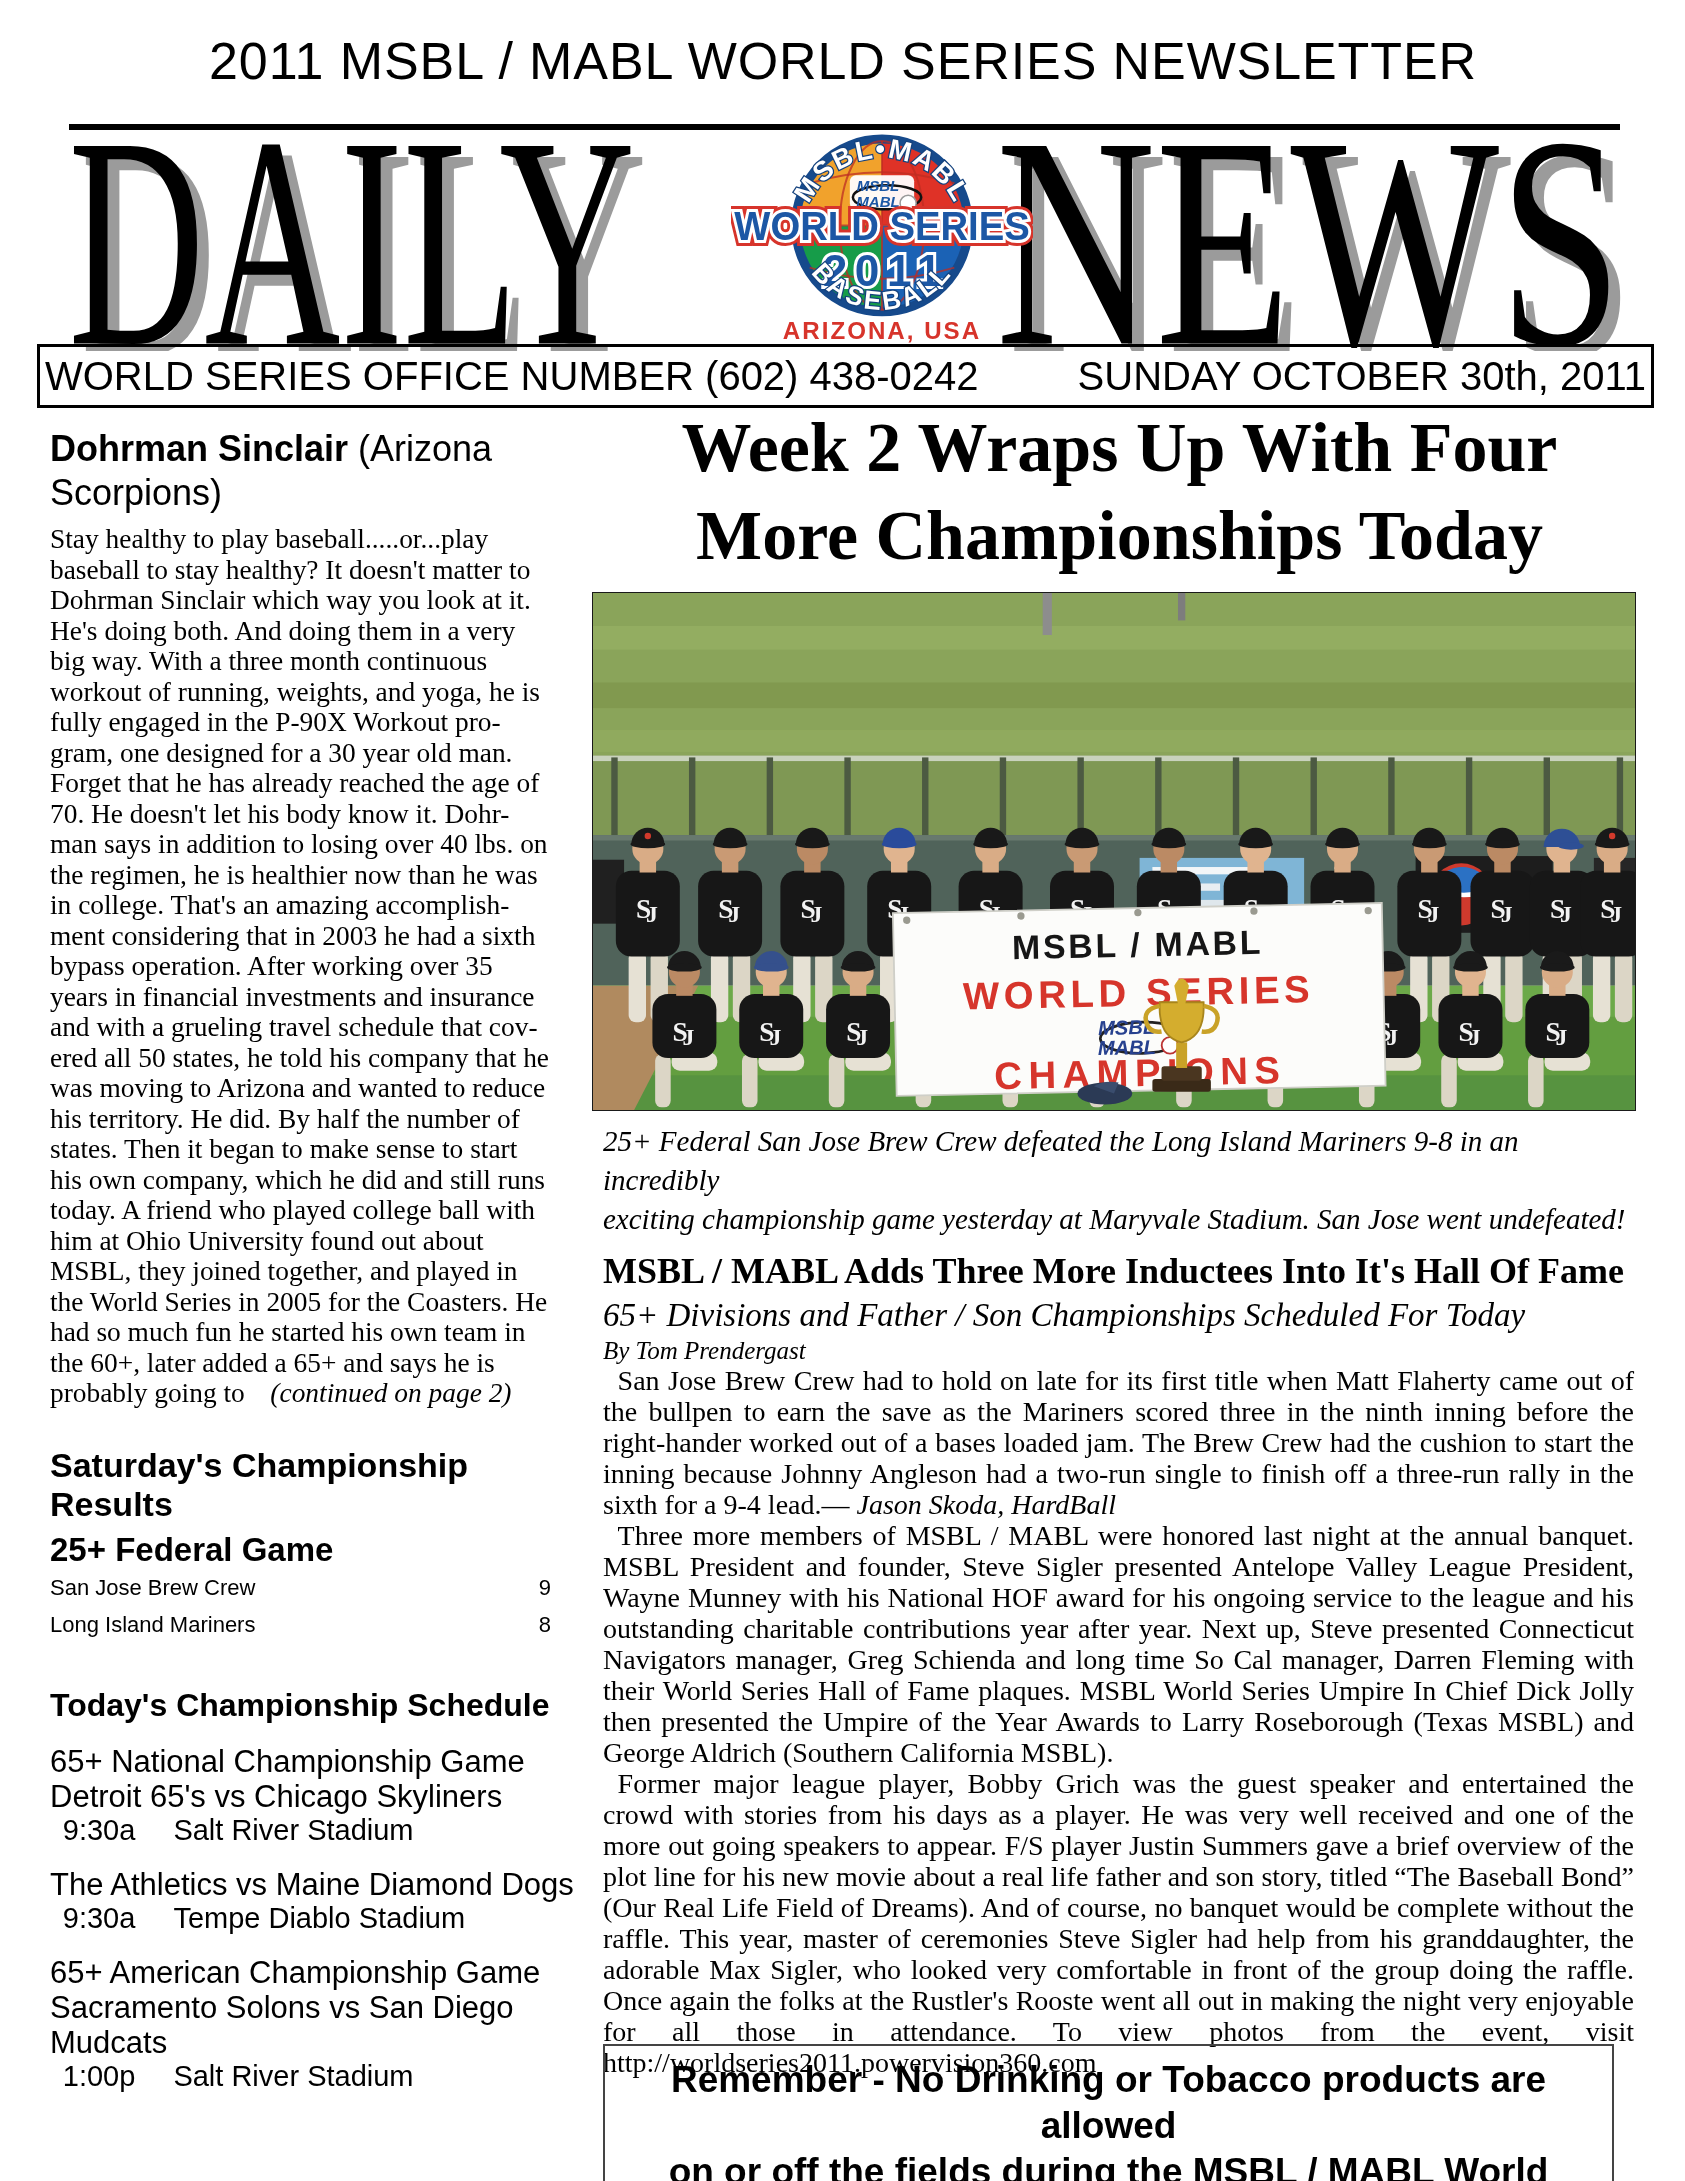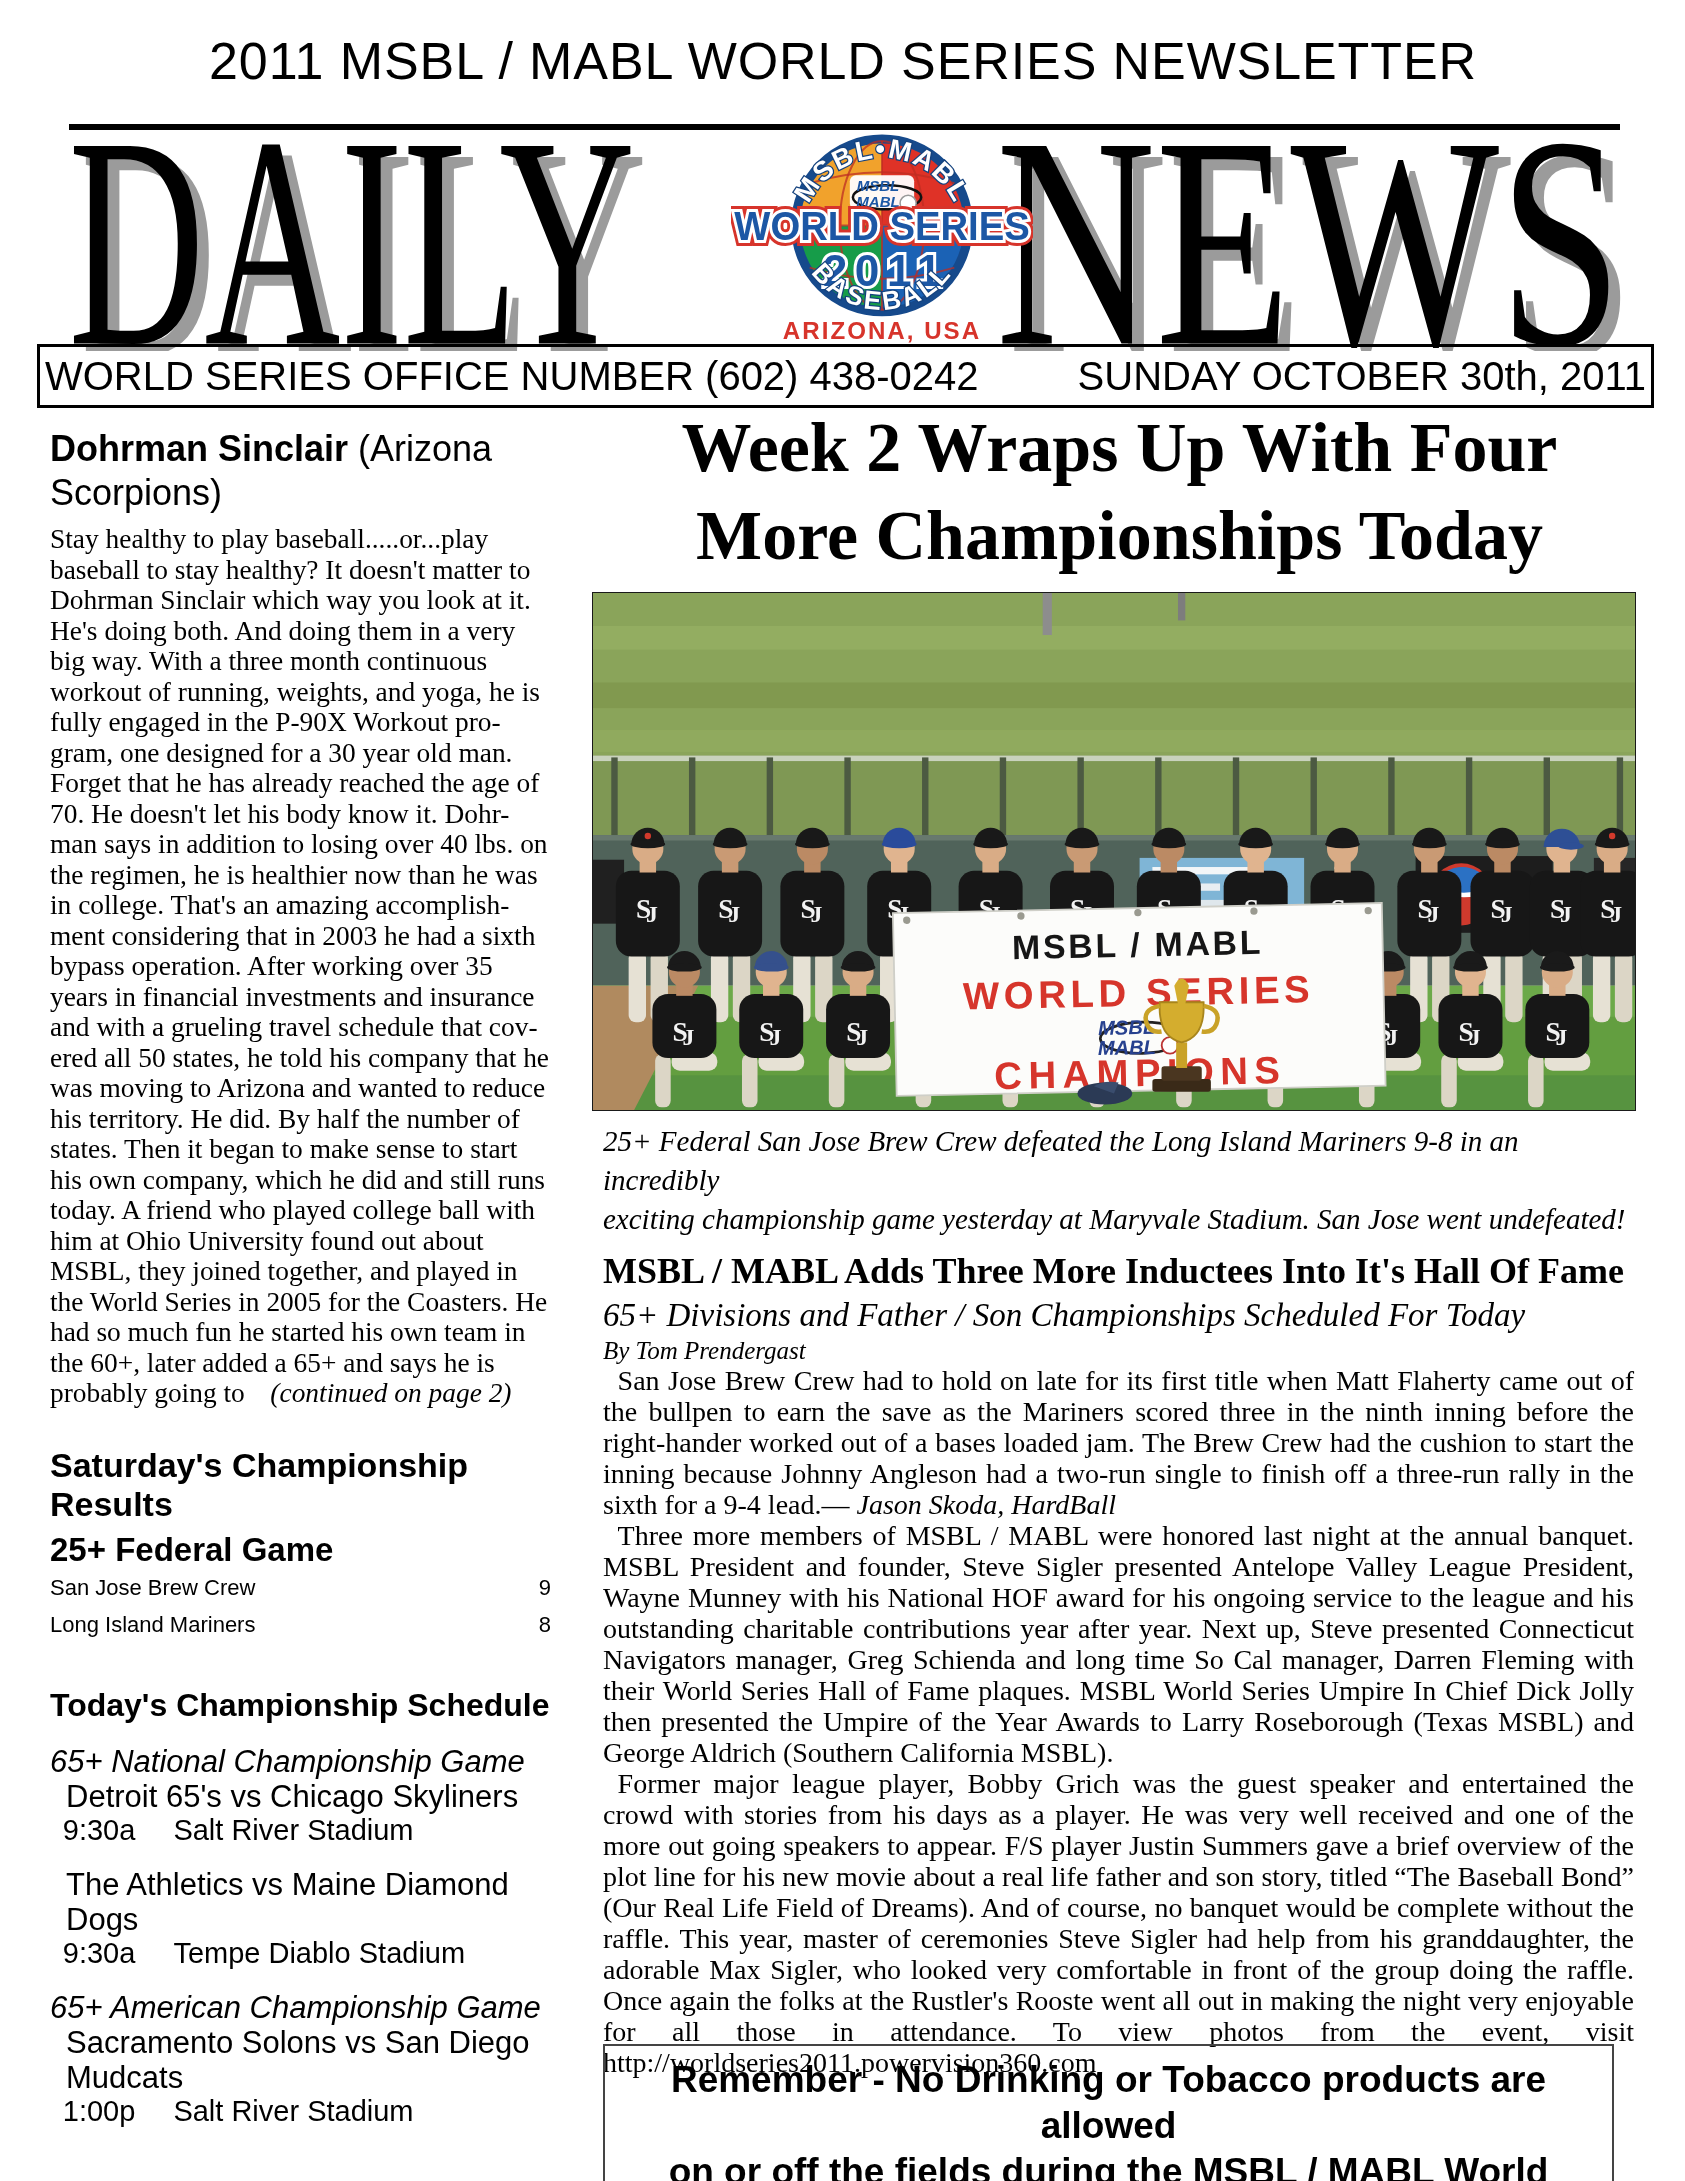--- a/index.html
+++ b/index.html
@@ -25,22 +25,22 @@
   .spot-name b{font-weight:bold;}
   .spot-body{font-size:27.4px;line-height:30.5px;margin-top:9.1px;white-space:pre-line;}
   .spot-last{font-size:27.4px;line-height:30.5px;}
   .spot-last .cont{font-style:italic;margin-left:25.6px;}
   .res-head{font-family:"Liberation Sans",sans-serif;font-weight:bold;font-size:34px;margin-top:37px;}
   .res-game{font-family:"Liberation Sans",sans-serif;font-weight:bold;font-size:33px;margin-top:7.3px;}
   .res-row{font-family:"Liberation Sans",sans-serif;font-size:22px;line-height:37px;
     display:flex;justify-content:space-between;width:501px;}
   .sch-head{font-family:"Liberation Sans",sans-serif;font-weight:bold;font-size:32px;margin-top:44px;}
   .sch-game{margin-top:20px;font-family:"Liberation Sans",sans-serif;}
-  .sch-title{font-style:italic;font-size:31px;line-height:35px;}
-  .sch-teams{font-size:31px;line-height:35px;margin-left:16px;}
+  .sch-title{font-size:31px;line-height:35px;}
+  .sch-teams{font-size:31px;line-height:35px;}
   .sch-time{font-size:29px;line-height:33px;padding-left:12.8px;}
   .sch-time .venue{margin-left:38px;}
 
   
   .headline{left:603px;top:404px;width:1033px;text-align:center;
     font-weight:bold;font-size:70px;line-height:88px;white-space:pre-line;}
   .photo{left:592px;top:592px;width:1042px;height:517px;border:1.8px solid #1a1a1a;}
   .photo svg{display:block;width:100%;height:100%;}
   .right-text{left:603px;top:1122px;width:1031px;}
   .caption{font-style:italic;font-size:29px;line-height:39px;white-space:pre-line;}

